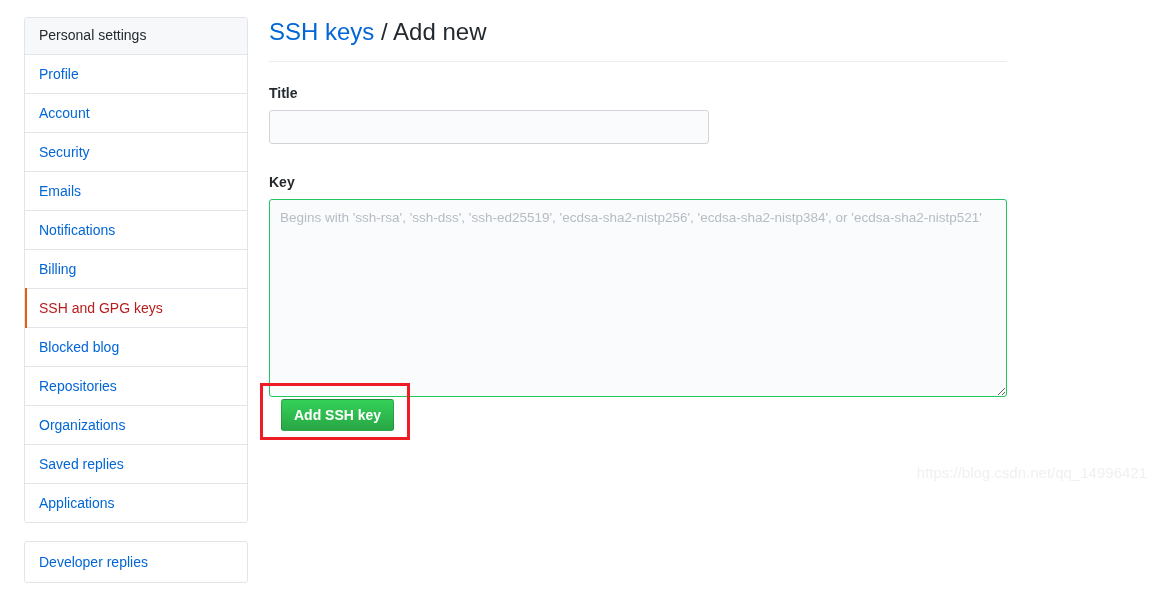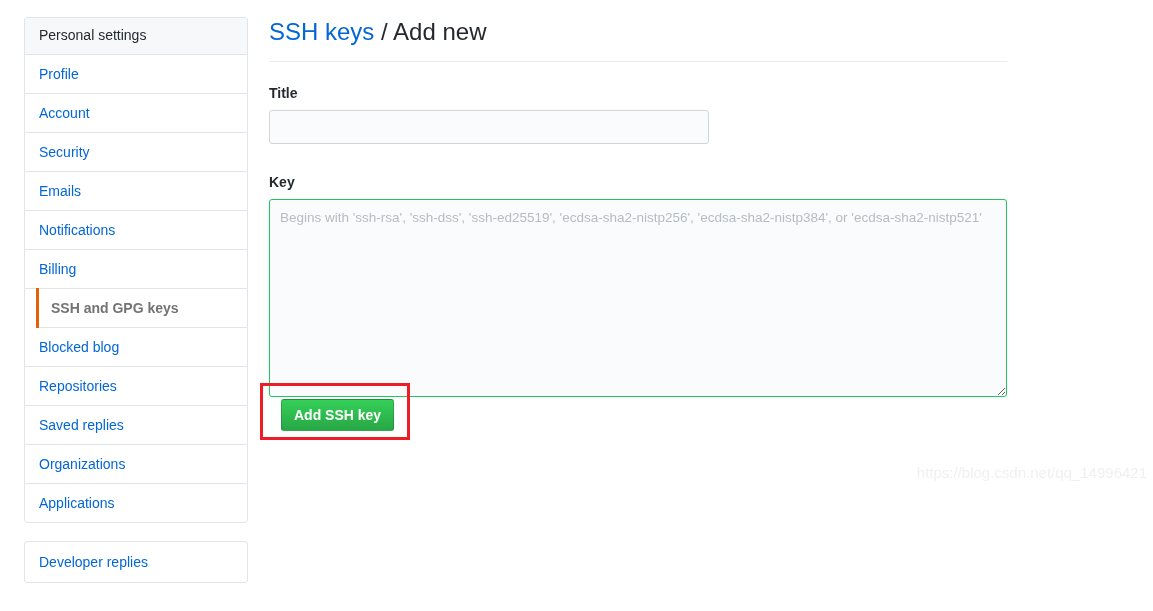--- a/index.html
+++ b/index.html
@@ -53,23 +53,22 @@
     color: #0366d6;
     border-bottom: 1px solid #e1e4e8;
     text-decoration: none;
     background: #ffffff;
     box-sizing: border-box;
   }
   .nav-item:last-child {
     border-bottom: none;
   }
   .nav-item.selected {
-    color: #737373;
-    font-weight: bold;
-    margin-left: 12px;
+    color: #b91c1c;
+    font-weight: normal;
   }
   .nav-item.selected::before {
     content: "";
     position: absolute;
     left: -1px;
     top: -1px;
     bottom: -1px;
     width: 3px;
     background: #e36209;
   }
@@ -218,22 +217,22 @@
 
       <a class="nav-item" href="#">Profile</a>
       <a class="nav-item" href="#">Account</a>
       <a class="nav-item" href="#">Security</a>
       <a class="nav-item" href="#">Emails</a>
       <a class="nav-item" href="#">Notifications</a>
       <a class="nav-item" href="#">Billing</a>
       <a class="nav-item selected" href="#">SSH and GPG keys</a>
       <a class="nav-item" href="#">Blocked blog</a>
       <a class="nav-item" href="#">Repositories</a>
+      <a class="nav-item" href="#">Organizations</a>
       <a class="nav-item" href="#">Saved replies</a>
-      <a class="nav-item" href="#">Organizations</a>
       <a class="nav-item" href="#">Applications</a>
     </div>
 
     <div class="dev-card">
       <a class="dev-item" href="#">Developer replies</a>
     </div>
   </div>
 
   <div class="main">
 

